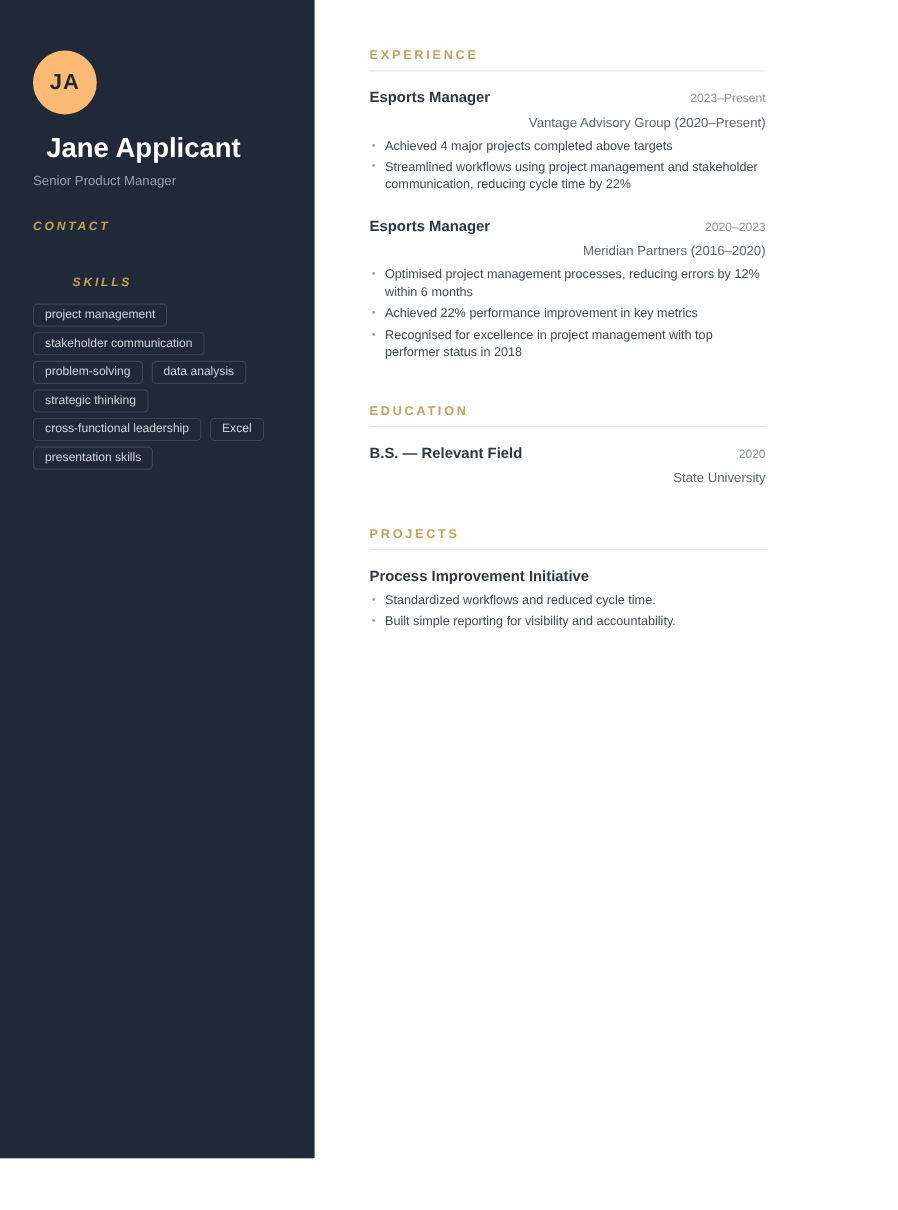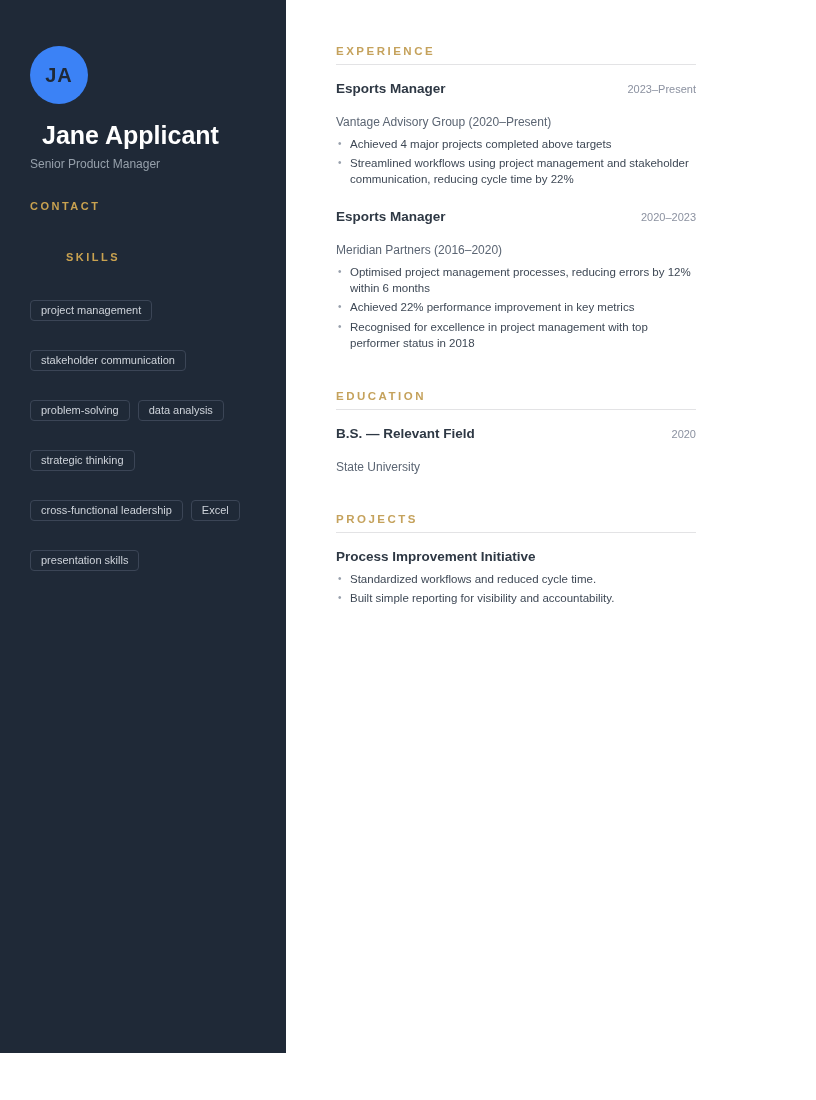--- a/index.html
+++ b/index.html
@@ -24,21 +24,21 @@
     position: absolute;
     left: 0; top: 0;
     width: 286px;
     height: 1053px;
     background: #1f2937;
     padding: 46px 26px 0 30px;
   }
   .avatar {
     width: 58px; height: 58px;
     border-radius: 50%;
-    background: #3b82f6;
+    background: #fdba74;
     color: #1f2937;
     display: flex;
     align-items: center;
     justify-content: center;
     font-size: 20px;
     font-weight: bold;
     letter-spacing: 1px;
   }
   .person-name {
     margin: 17px 0 0 12px;
@@ -50,39 +50,39 @@
   .person-title {
     margin-top: 7px;
     font-size: 12px;
     color: #96a0ab;
   }
   .side-heading {
     font-size: 11px;
     font-weight: bold;
     color: #c9a250;
     letter-spacing: 2.5px;
+    font-style: italic;
   }
   .side-heading.contact { margin-top: 29px; }
   .side-heading.skills  { margin-top: 39px; margin-left: 36px; }
   .pill-wrap {
     margin-top: 13px;
     display: flex;
     flex-wrap: wrap;
     column-gap: 8px;
     row-gap: 5px;
   }
   .pill {
     display: inline-block;
     padding: 3px 10px 4px 10px;
     border: 1px solid #3b4556;
     border-radius: 4px;
     font-size: 11px;
     color: #ced3da;
     white-space: nowrap;
-    margin-top: 24px;
   }
 
   
   .main {
     position: absolute;
     left: 300px; top: 0;
     width: 432px;
     padding: 45px 36px 0 36px;
   }
   .block + .block { margin-top: 39px; }
@@ -107,23 +107,24 @@
     font-size: 13.5px;
     font-weight: bold;
     color: #2e3844;
   }
   .entry-date {
     font-size: 11px;
     color: #8b91a0;
     white-space: nowrap;
   }
   .entry-sub {
-    margin-top: 19px;
+    margin-top: 8px;
     font-size: 12px;
     color: #5b6573;
+    text-align: right;
   }
   ul.bullets {
     margin: 7px 0 0 0;
     padding: 0;
     list-style: none;
   }
   ul.bullets li {
     position: relative;
     padding-left: 14px;
     font-size: 11.5px;

